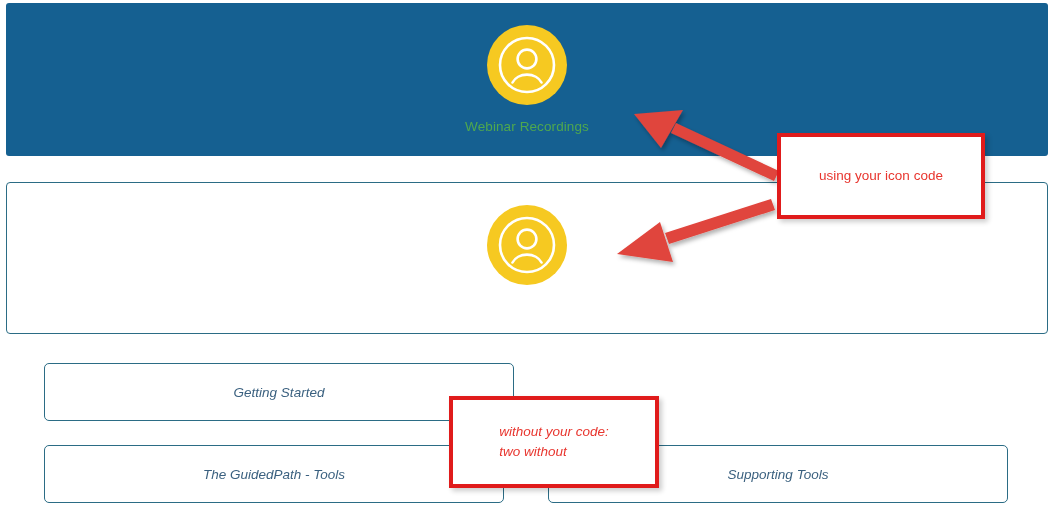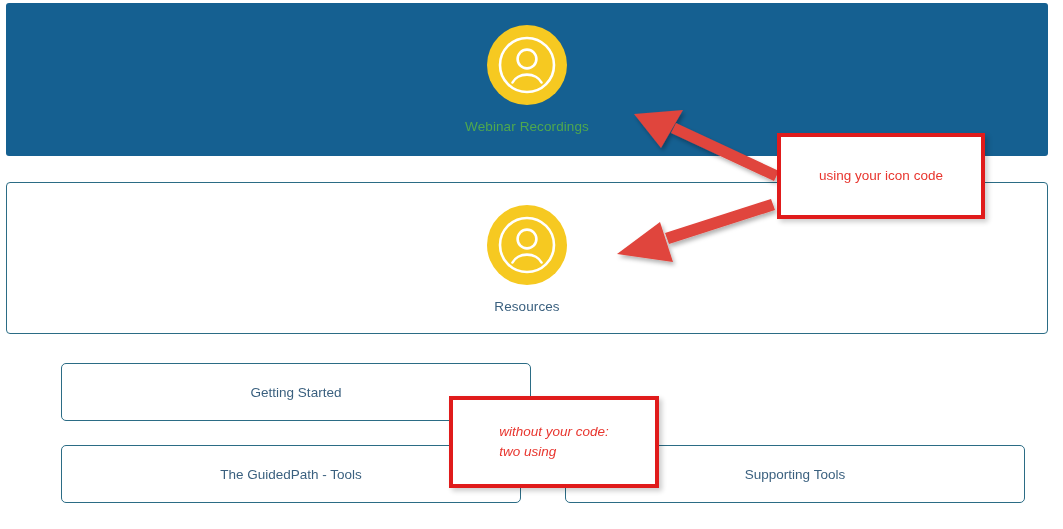--- a/index.html
+++ b/index.html
@@ -65,24 +65,25 @@
   }
   .cap-green { color: #4fa84f; }
   .cap-blue  { color: #3a607f; }
 
   #tile-webinar { left: 437px; top: 25px; }
   #tile-resources { left: 437px; top: 205px; }
 
   
   .btn-grid {
     position: absolute;
-    left: 61px;
+    left: 44px;
     top: 363px;
     width: 964px;
     height: 146px;
+    font-style: italic;
   }
   .btn-row {
     display: flex;
     justify-content: space-between;
     margin-bottom: 24px;
   }
   .btn-row:last-child { margin-bottom: 16px; gap: 44px; }
   .link-btn {
     width: 470px;
     height: 58px;
@@ -151,21 +152,20 @@
   <div class="panel-white"></div>
 
   <div class="tile" id="tile-resources">
     <div class="tile-icon">
       <svg width="62" height="62" viewBox="0 0 62 62" aria-hidden="true">
         <circle cx="31" cy="31" r="27" fill="none" stroke="#ffffff" stroke-width="2.6"></circle>
         <circle cx="31" cy="25" r="9.4" fill="none" stroke="#ffffff" stroke-width="2.6"></circle>
         <path d="M16.5 48.5 a15.6 12.4 0 0 1 29 0" fill="none" stroke="#ffffff" stroke-width="2.6" stroke-linecap="round"></path>
       </svg>
     </div>
-    <div class="tile-caption cap-blue">Resources</div>
   </div>
 
   <div class="btn-grid">
     <div class="btn-row">
       <div class="link-btn">Getting Started</div>
     </div>
     <div class="btn-row">
       <div class="link-btn">The GuidedPath - Tools</div>
       <div class="link-btn">Supporting Tools</div>
     </div>
@@ -189,17 +189,17 @@
     </g>
   </svg>
 
   <div class="callout" id="callout-icon-code">
     <span>using your icon code</span>
   </div>
 
   <div class="callout" id="callout-two-across">
     <span>
       <span>without your code:</span><br>
-      <span>two using</span>
+      <span>two without</span>
     </span>
   </div>
 
 </div>
 
 </body></html>

